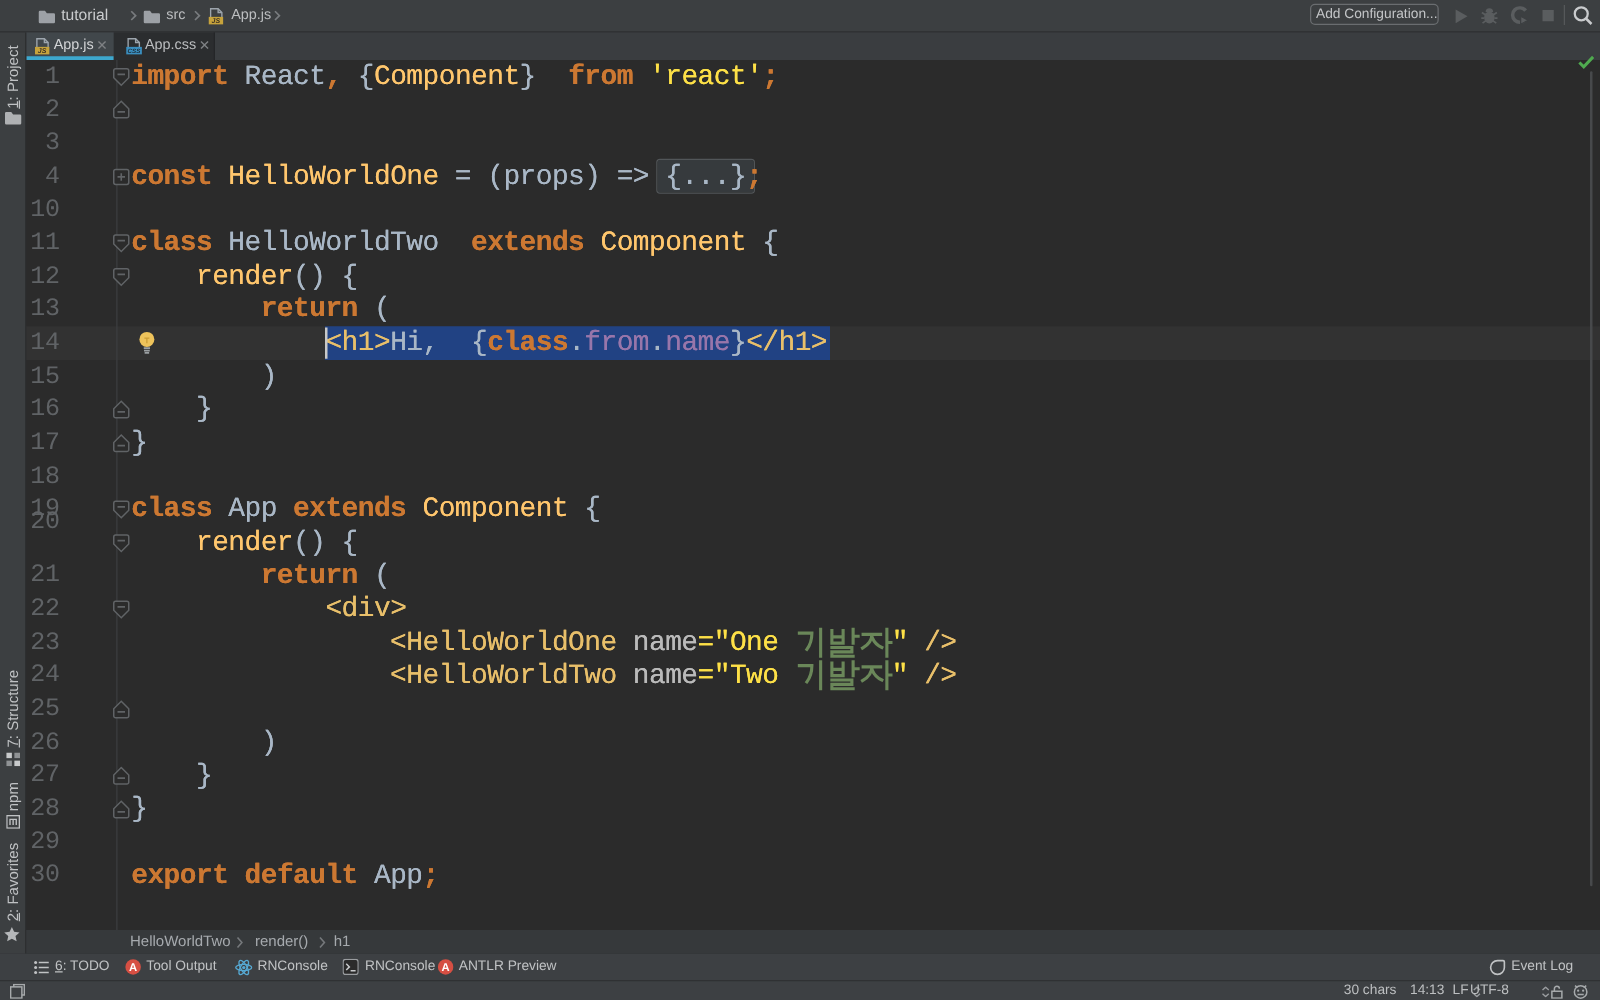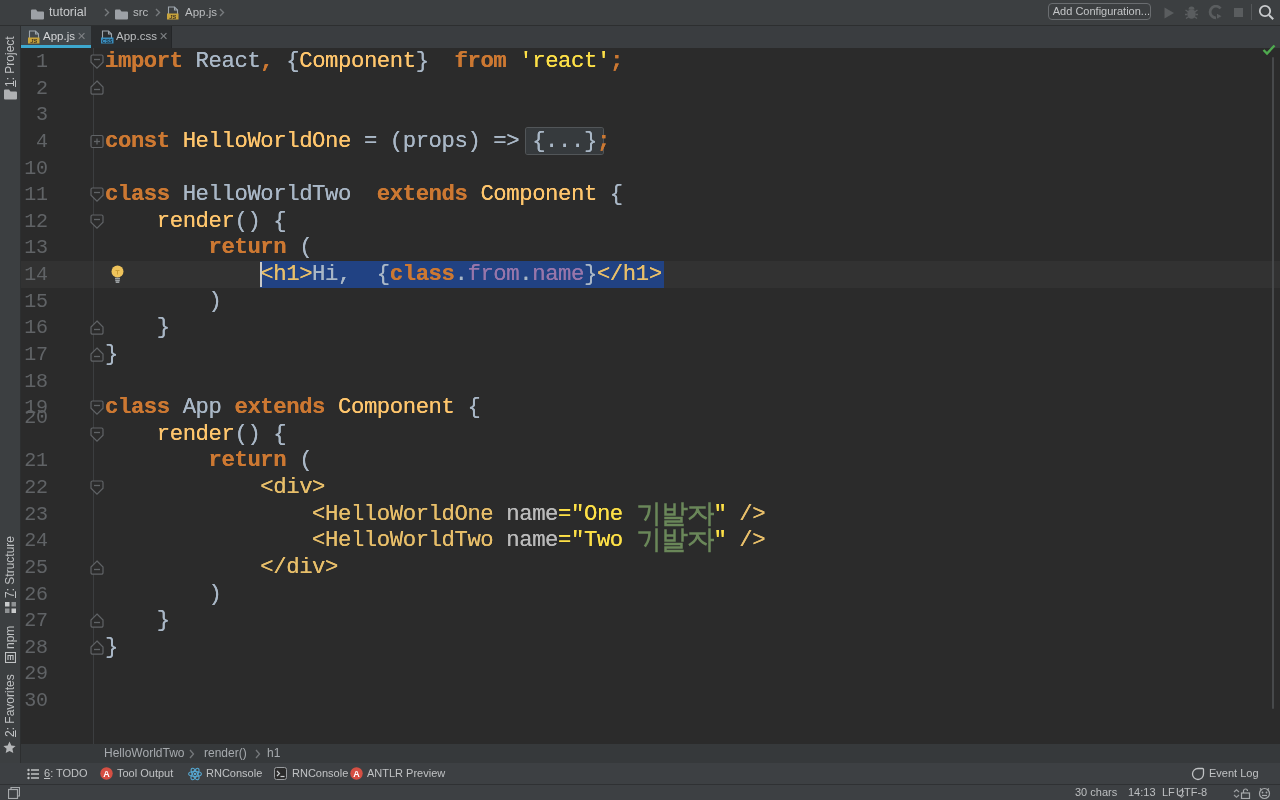--- a/index.html
+++ b/index.html
@@ -229,25 +229,25 @@
       <div class="cl" style="top:239.62px"><span class="i">        )</span></div>
       <div class="cl" style="top:266.25px"><span class="i">    }</span></div>
       <div class="cl" style="top:292.88px"><span class="i">}</span></div>
       <div class="cl" style="top:319.50px"></div>
       <div class="cl" style="top:346.12px"><b class="k">class</b><span class="i"> App </span><b class="k">extends</b><span class="i"> </span><span class="f">Component</span><span class="i"> {</span></div>
       <div class="cl" style="top:372.75px"><span class="i">    </span><span class="f">render</span><span class="i">() {</span></div>
       <div class="cl" style="top:399.38px"><span class="i">        </span><b class="k">return</b><span class="i"> (</span></div>
       <div class="cl" style="top:426.00px"><span class="i">            </span><span class="t">&lt;div&gt;</span></div>
       <div class="cl" style="top:452.62px"><span class="i">                </span><span class="t">&lt;HelloWorldOne</span><span class="i"> </span><span class="a">name</span><span class="s">="One </span><span class="hg"></span><span class="s">"</span><span class="i"> </span><span class="t">/&gt;</span></div>
       <div class="cl" style="top:479.25px"><span class="i">                </span><span class="t">&lt;HelloWorldTwo</span><span class="i"> </span><span class="a">name</span><span class="s">="Two </span><span class="hg"></span><span class="s">"</span><span class="i"> </span><span class="t">/&gt;</span></div>
-      <div class="cl" style="top:505.88px"><span class="i">            </span><span class="t">&lt;/div&gt;</span></div>
       <div class="cl" style="top:532.50px"><span class="i">        )</span></div>
       <div class="cl" style="top:559.12px"><span class="i">    }</span></div>
       <div class="cl" style="top:585.75px"><span class="i">}</span></div>
       <div class="cl" style="top:612.38px"></div>
+      <div class="cl" style="top:639.00px"><b class="k">export</b><span class="i"> </span><b class="k">default</b><span class="i"> App</span><b class="k">;</b></div>
   <div id="caret"></div>
   <svg class="abs" style="left:89px;top:216px" width="15" height="21" viewBox="0 0 15 21">
         <circle cx="7.5" cy="7.5" r="6" fill="#eec35b"></circle>
         <path d="M5 14.5 h5 M5.2 16.5 h4.6 M5.7 18.3 h3.6" stroke="#9ba0a3" stroke-width="1.5"></path>
         <path d="M5.5 6.5 h4 M7.5 6.5 v4" stroke="#cb9d35" stroke-width="1"></path>
       </svg>
   <svg class="abs" style="left:1241px;top:-4px" width="14" height="12" viewBox="0 0 14 12">
         <path d="M1.5 6 L5 9.5 L12.5 1.5" stroke="#4faa4f" stroke-width="2.4" fill="none"></path>
       </svg>
   <div class="abs" style="left:1250.5px;top:9px;width:2.5px;height:652px;background:#47494b;border-radius:2px"></div>

